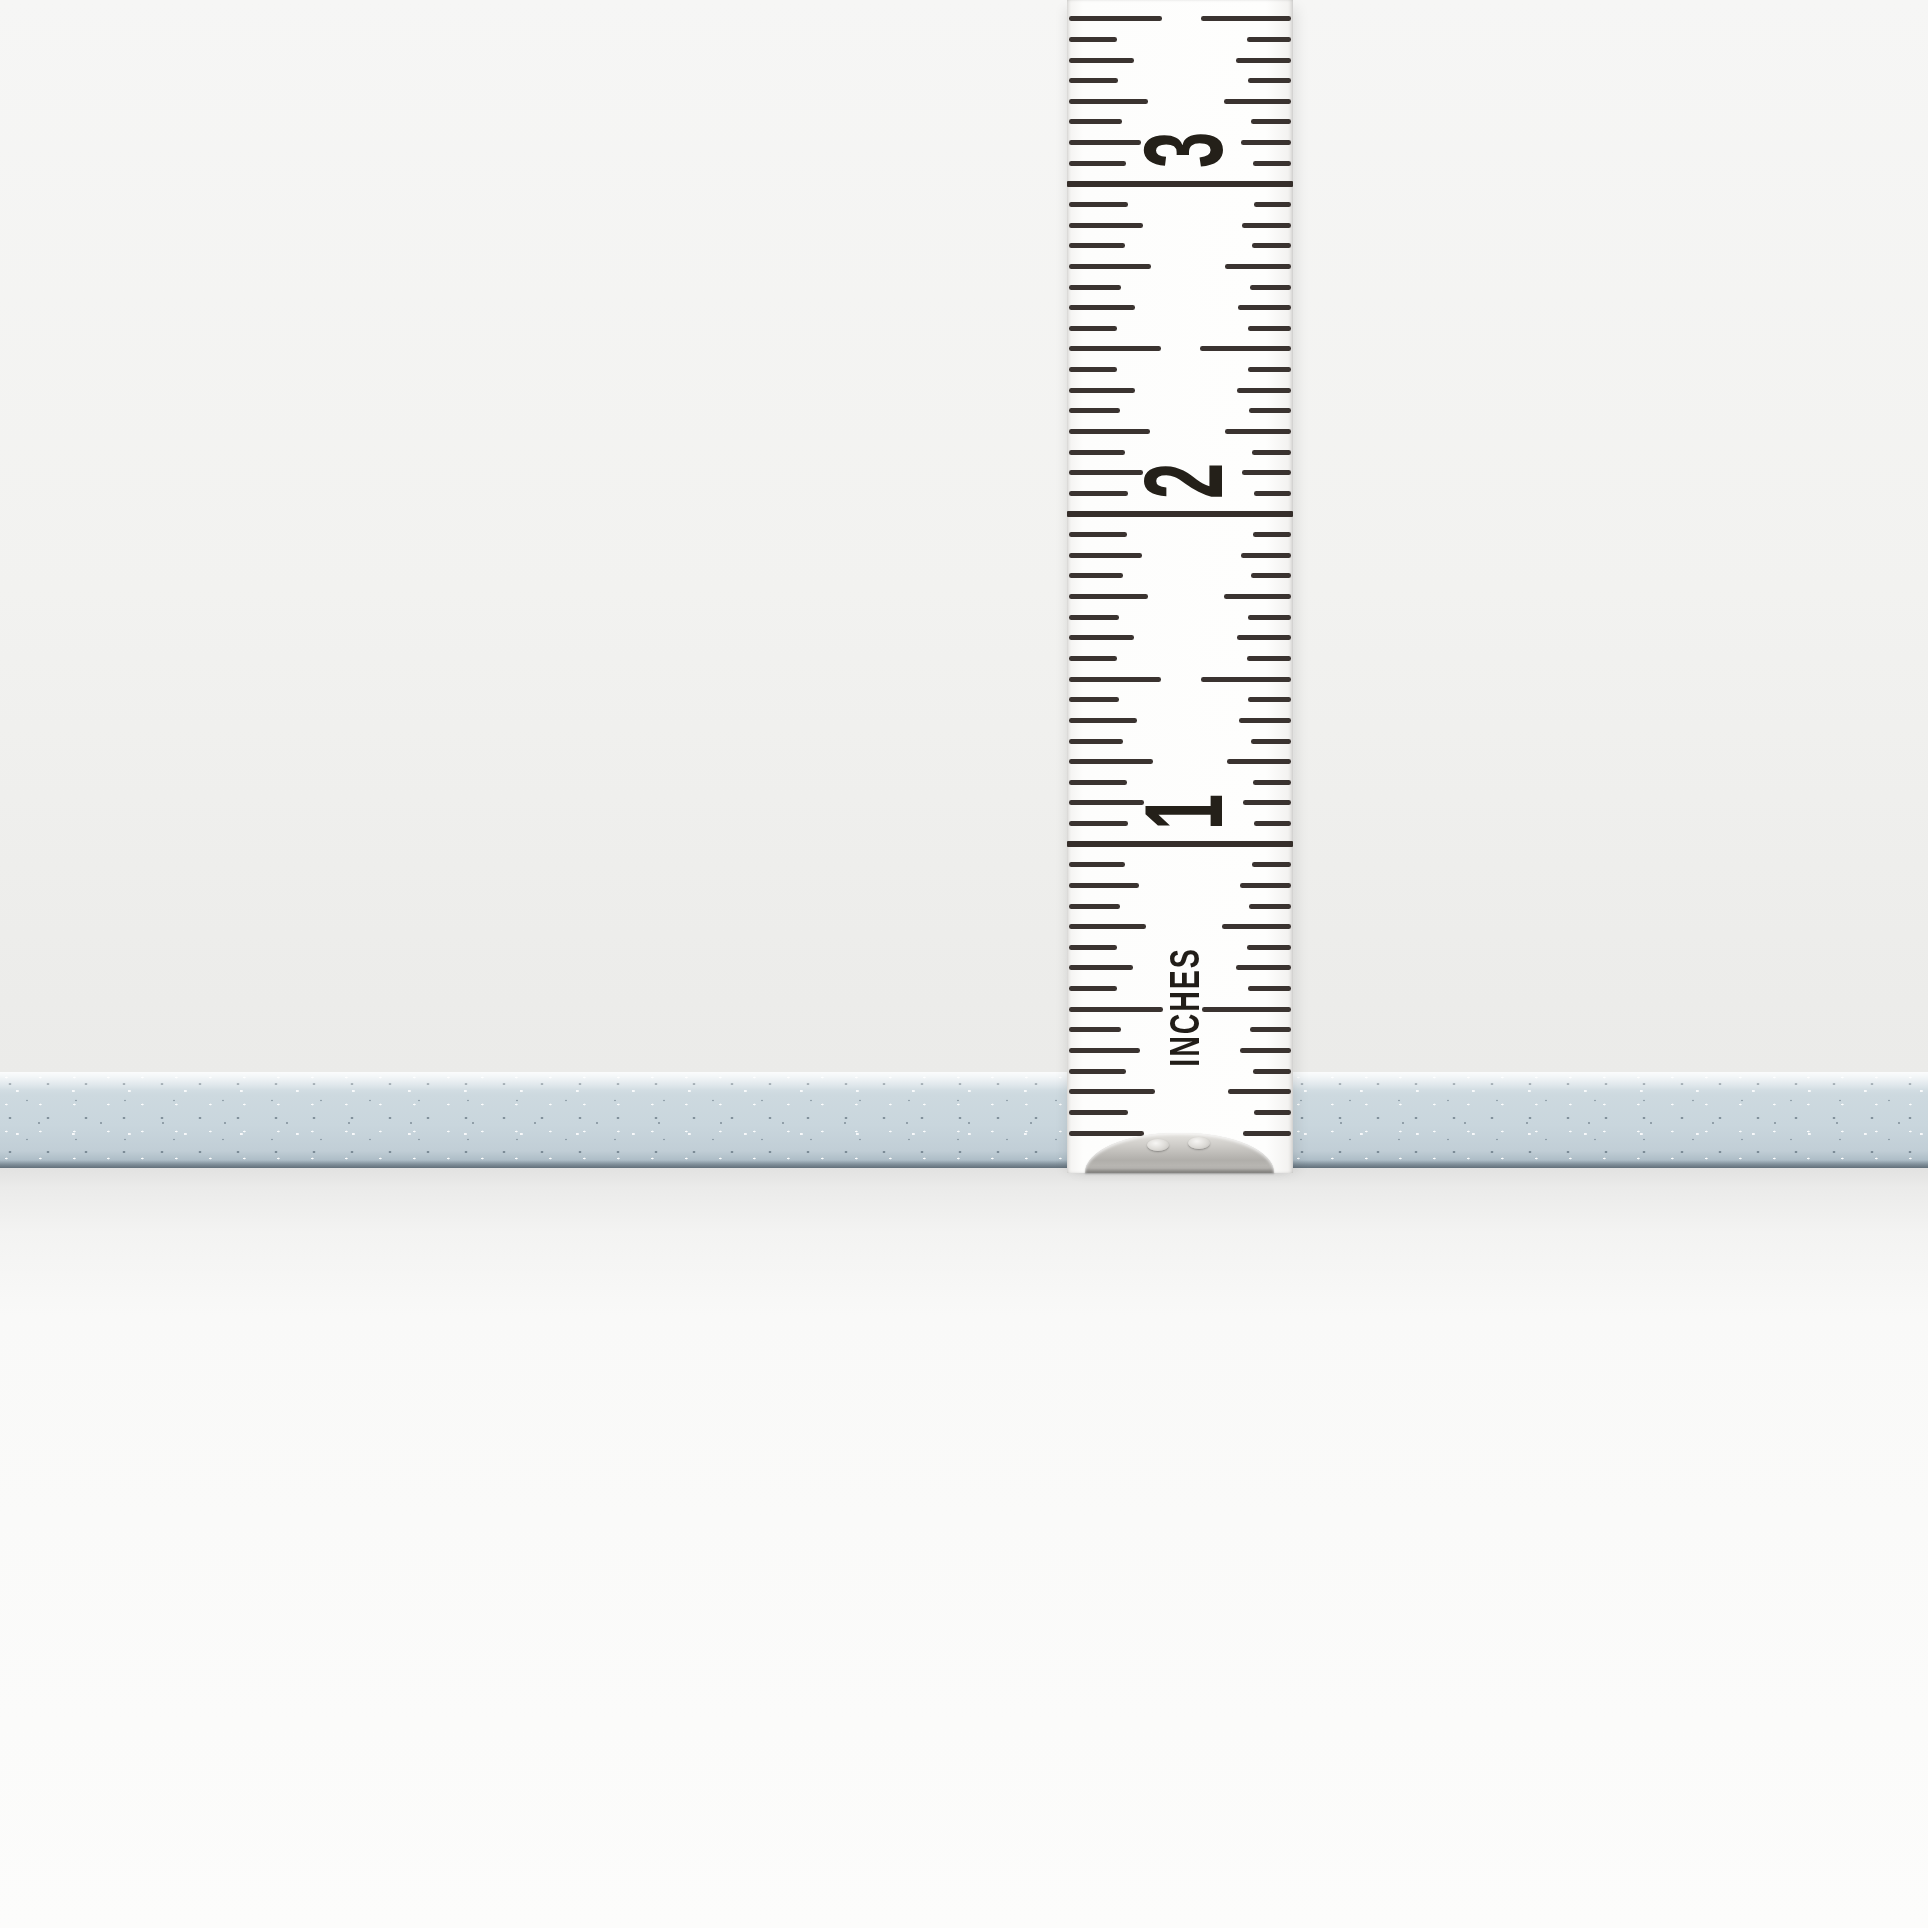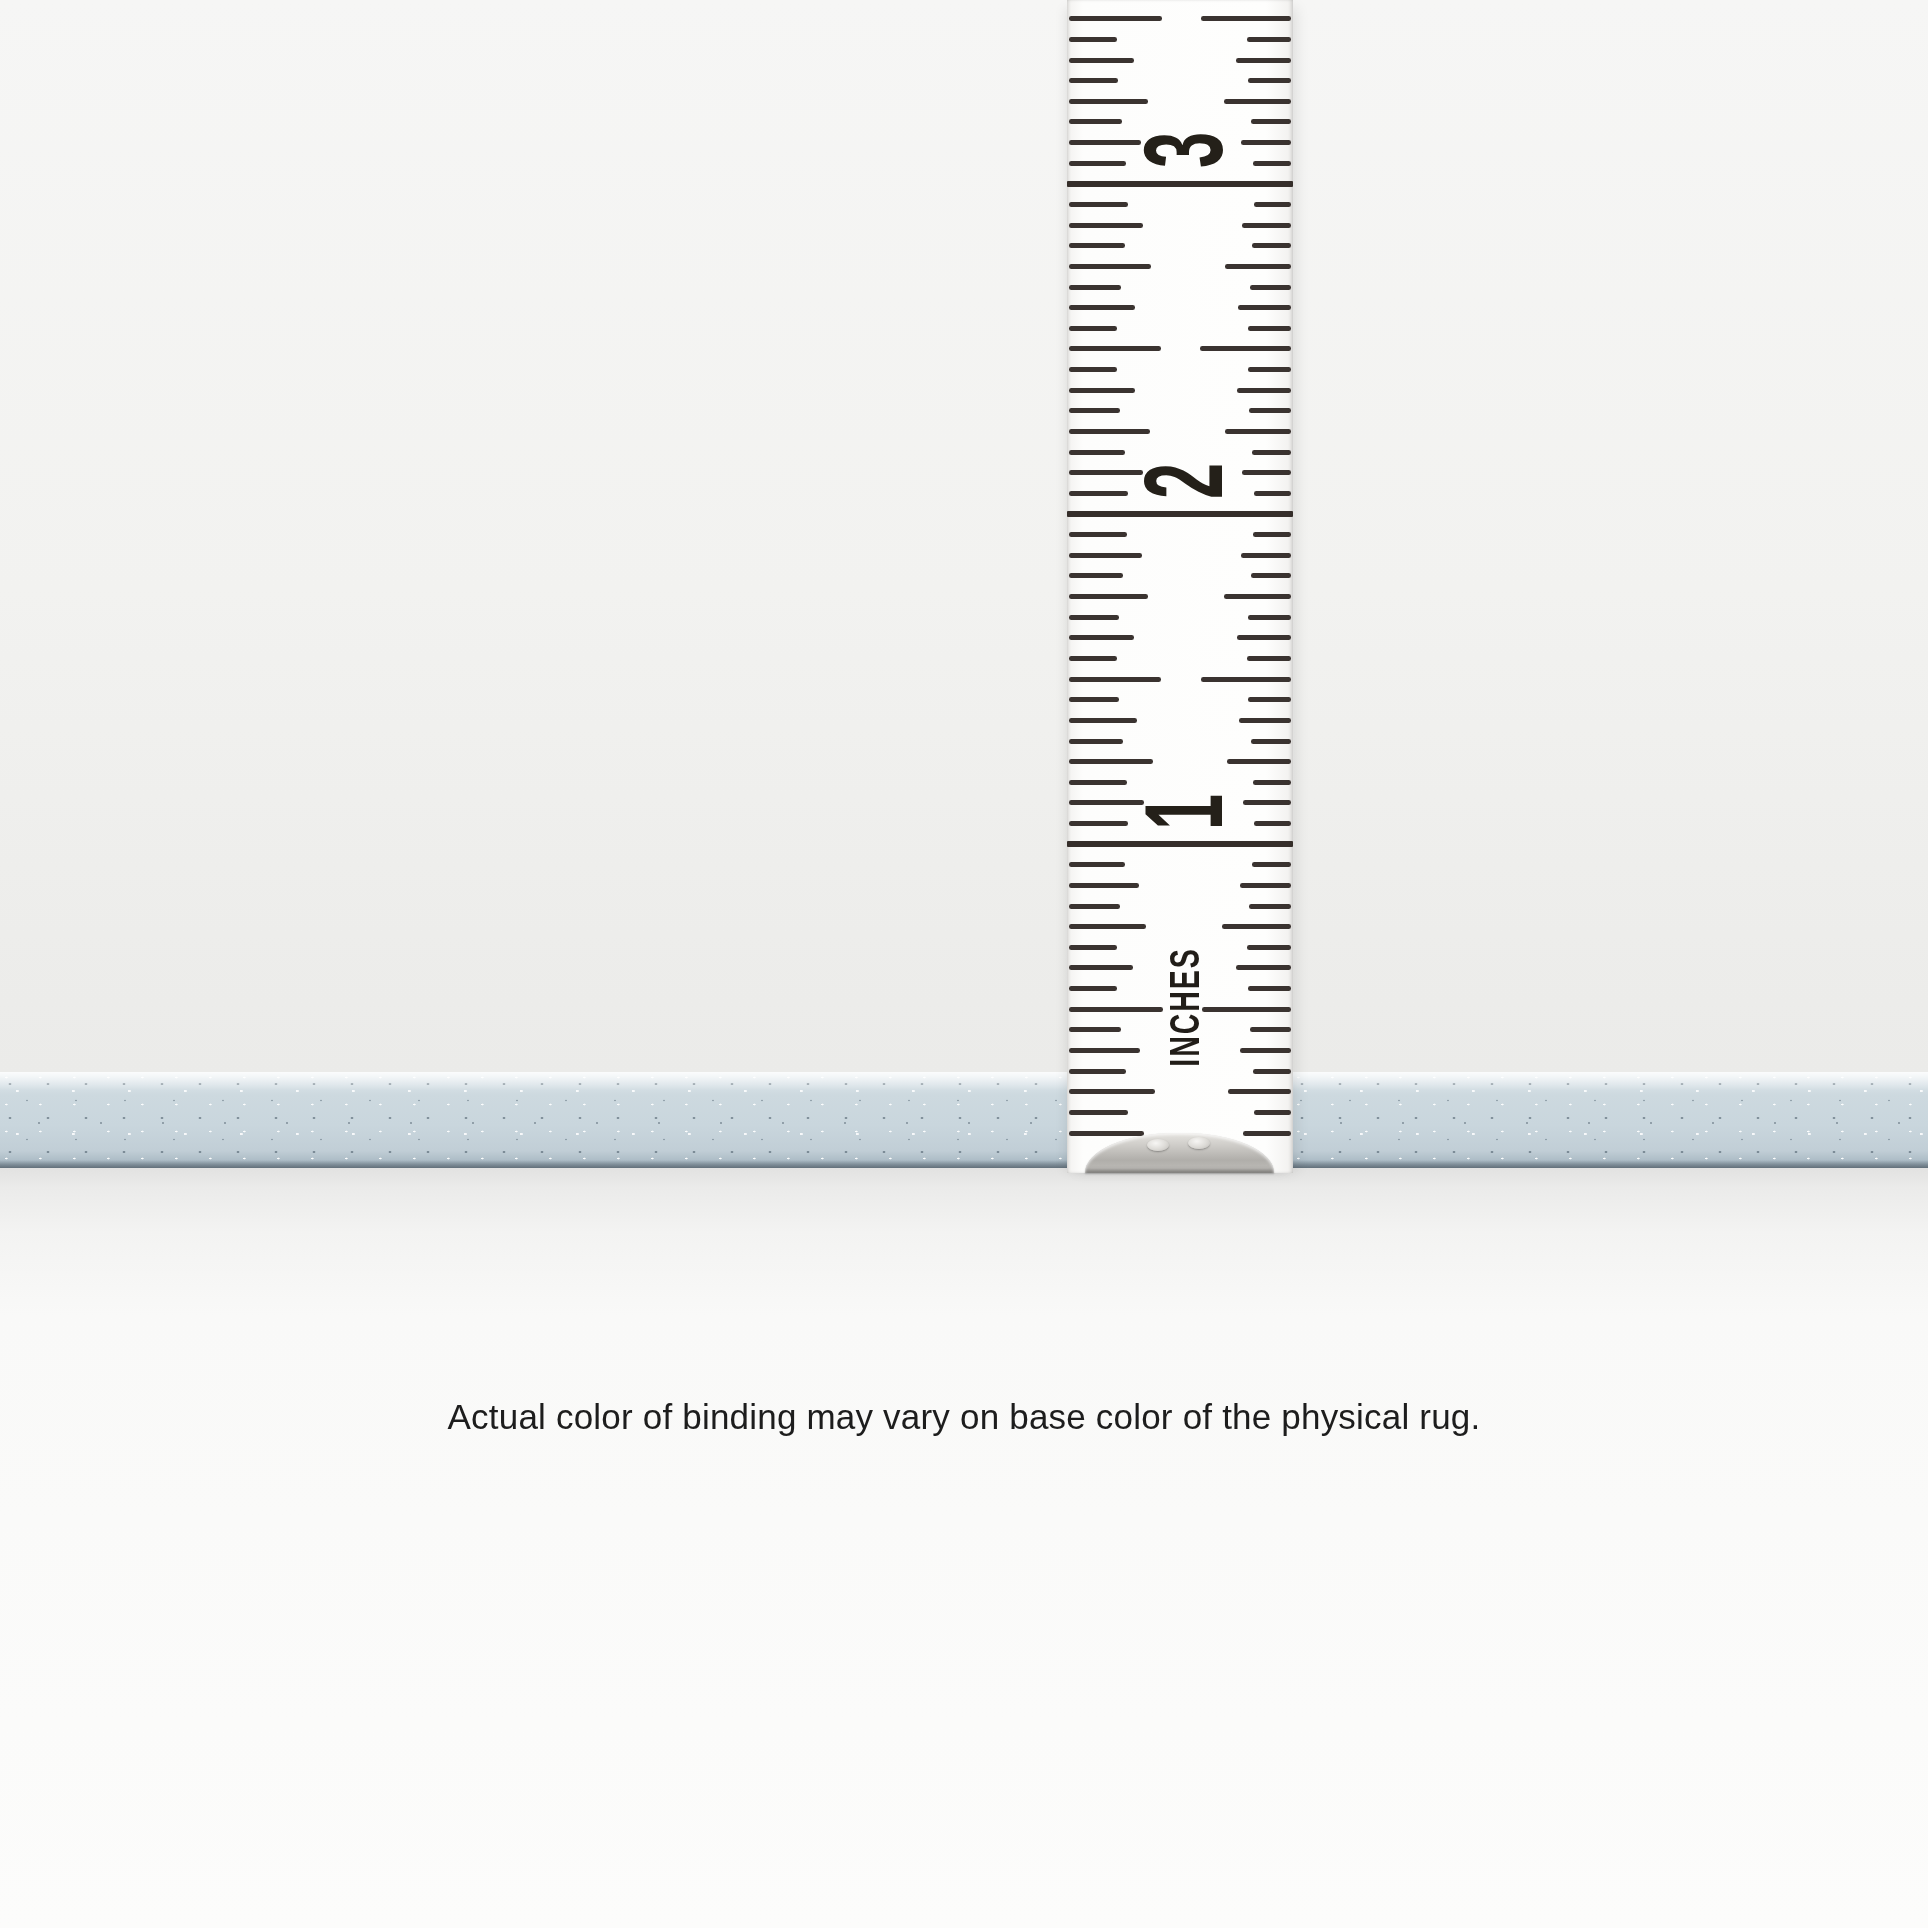--- a/index.html
+++ b/index.html
@@ -218,16 +218,15 @@
 
     <span class="unit-label">INCHES</span>
 
     <div class="metal-cap">
       <span class="rivet rivet-1"></span>
       <span class="rivet rivet-2"></span>
     </div>
   </div>
 
   <div class="caption">
-    <div>Actual color of binding may vary on base color of the physical rug.</div>
   </div>
 </div>
 
 
 </body></html>

